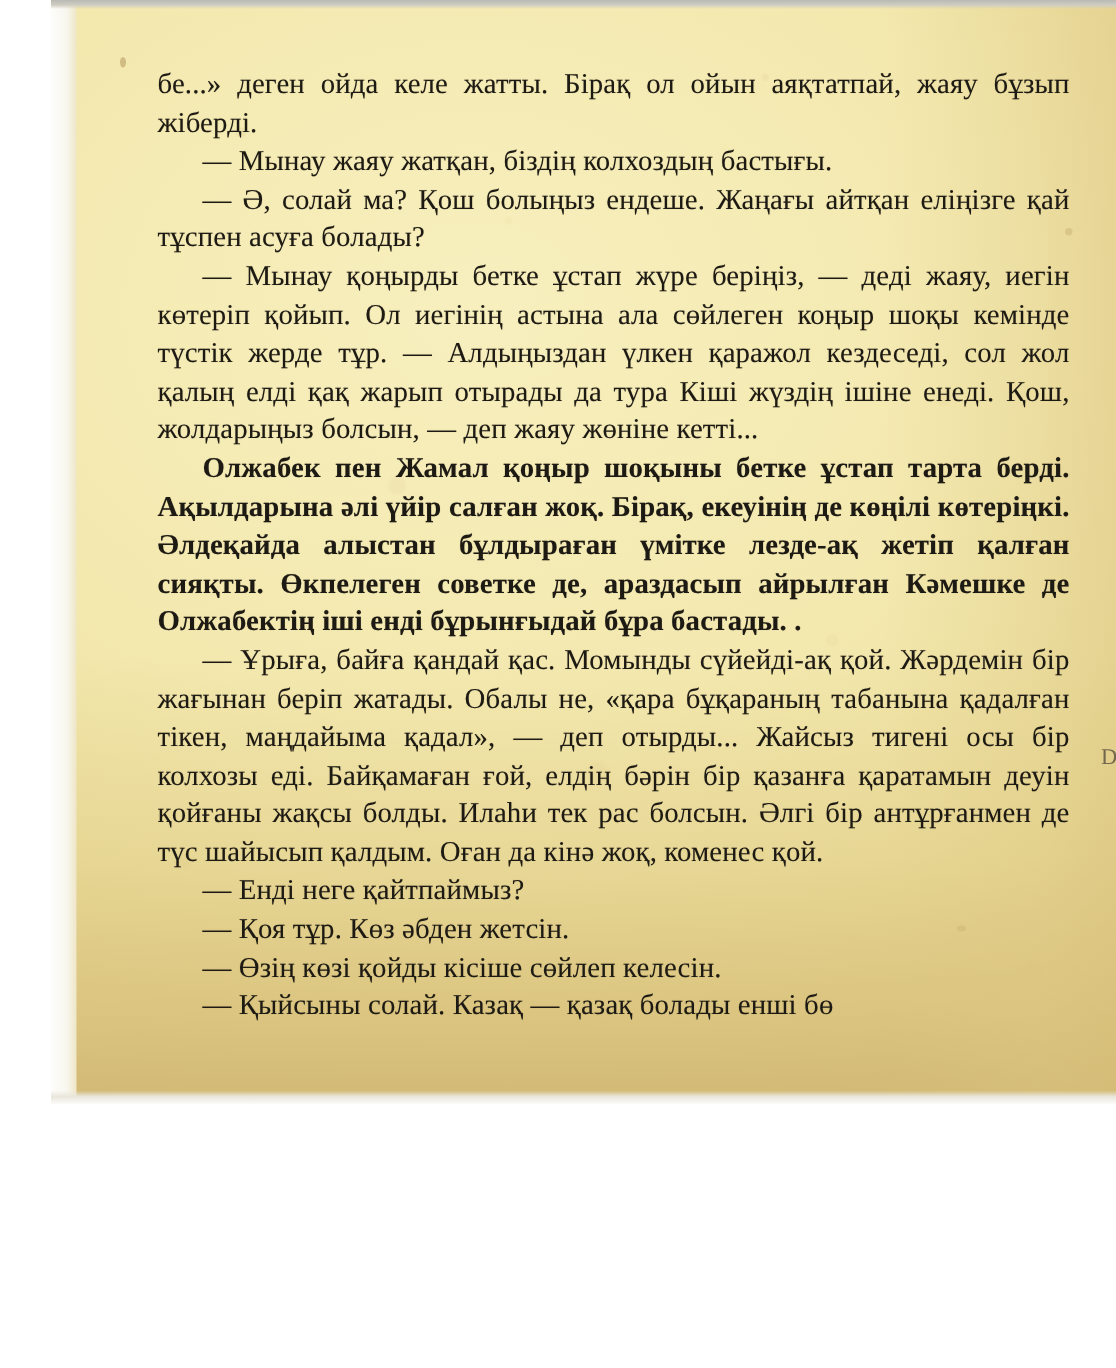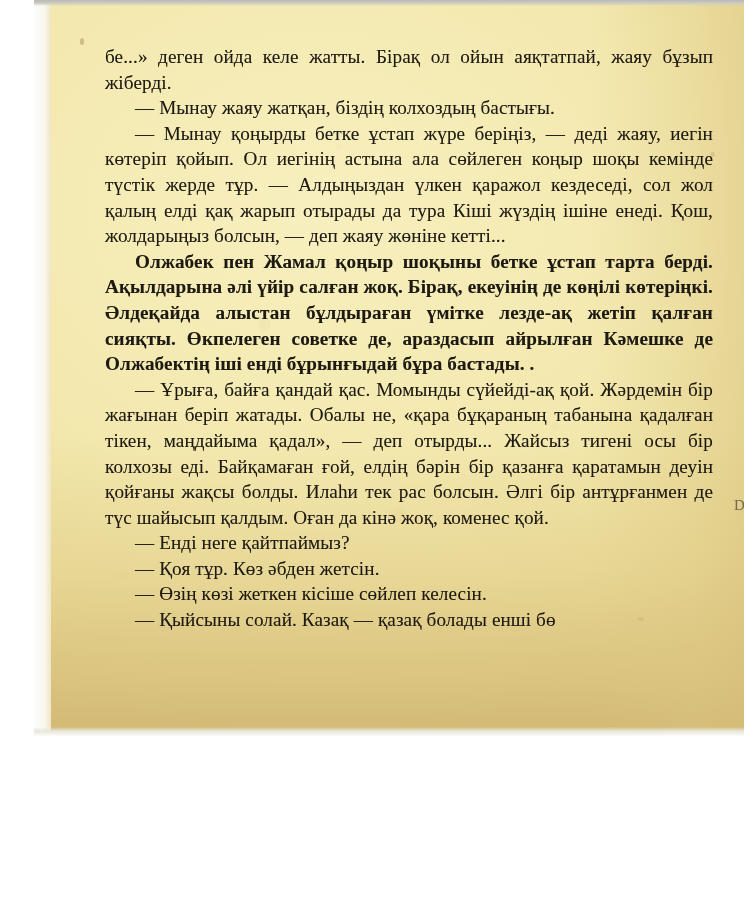--- a/index.html
+++ b/index.html
@@ -163,26 +163,27 @@
   <div class="speck" style="left:604px; top:617px; width:6px; height:4px; opacity:.35;"></div>
 
   <div class="edge-left"></div>
   <div class="edge-top"></div>
   <div class="edge-right"></div>
   <div class="edge-bottom"></div>
 
   <div id="text-block" class="ink-soft">
     <p class="para tight">бе...» деген ойда келе жатты. Бірақ ол ойын аяқтатпай, жаяу бұзып жіберді.</p>
     <p class="para dialogue">— Мынау жаяу жатқан, біздің колхоздың бастығы.</p>
+    <p class="para dialogue">— Ә, солай ма? Қош болыңыз ендеше. Жаңағы айтқан еліңізге қай тұспен асуға болады?</p>
     <p class="para dialogue">— Мынау қоңырды бетке ұстап жүре беріңіз, — деді жаяу, иегін көтеріп қойып. Ол иегінің астына ала сөйлеген коңыр шоқы кемінде түстік жерде тұр. — Алдыңыздан үлкен қаражол кездеседі, сол жол қалың елді қақ жарып отырады да тура Кіші жүздің ішіне енеді. Қош, жолдарыңыз болсын, — деп жаяу жөніне кетті...</p>
     <p class="para indent">Олжабек пен Жамал қоңыр шоқыны бетке ұстап тарта берді. Ақылдарына әлі үйір салған жоқ. Бірақ, екеуінің де көңілі көтеріңкі. Әлдеқайда алыстан бұлдыраған үмітке лезде-ақ жетіп қалған сияқты. Өкпелеген советке де, араздасып айрылған Кәмешке де Олжабектің іші енді бұрынғыдай бұра бастады. .</p>
     <p class="para dialogue">— Ұрыға, байға қандай қас. Момынды сүйейді-ақ қой. Жәрдемін бір жағынан беріп жатады. Обалы не, «қара бұқараның табанына қадалған тікен, маңдайыма қадал», — деп отырды... Жайсыз тигені осы бір колхозы еді. Байқамаған ғой, елдің бәрін бір қазанға қаратамын деуін қойғаны жақсы болды. Илаһи тек рас болсын. Әлгі бір антұрғанмен де түс шайысып қалдым. Оған да кінә жоқ, коменес қой.</p>
     <p class="para dialogue">— Енді неге қайтпаймыз?</p>
     <p class="para dialogue">— Қоя тұр. Көз әбден жетсін.</p>
-    <p class="para dialogue">— Өзің көзі жеткен кісіше сөйлеп келесін.</p>
+    <p class="para dialogue">— Өзің көзі қойды кісіше сөйлеп келесін.</p>
     <p class="para dialogue">— Қыйсыны солай. Казақ — қазақ болады енші бө</p>
   </div>
 
   <div id="margin-mark">D</div>
 
   <div id="folio">
     <span class="faint">1</span><span>6</span>
   </div>
 
 </div>

